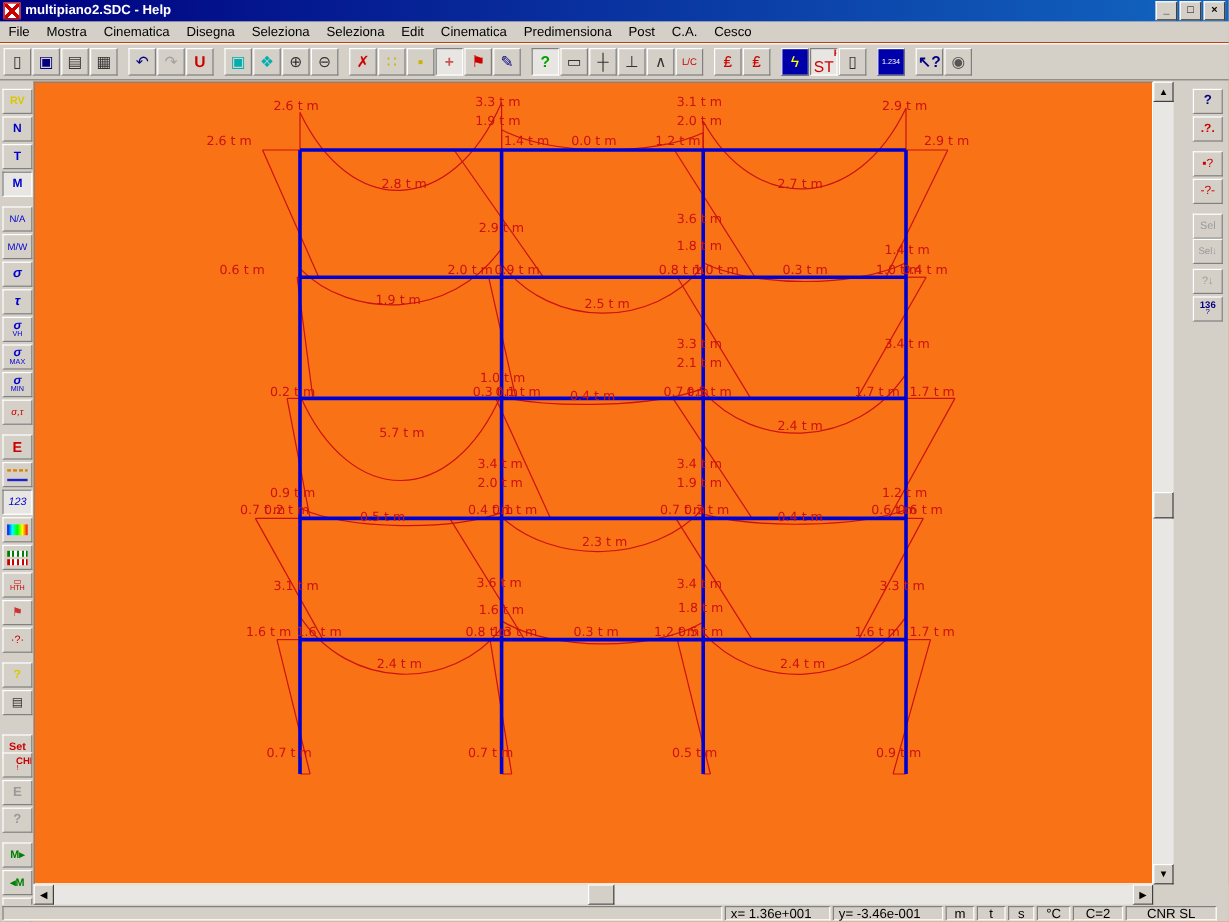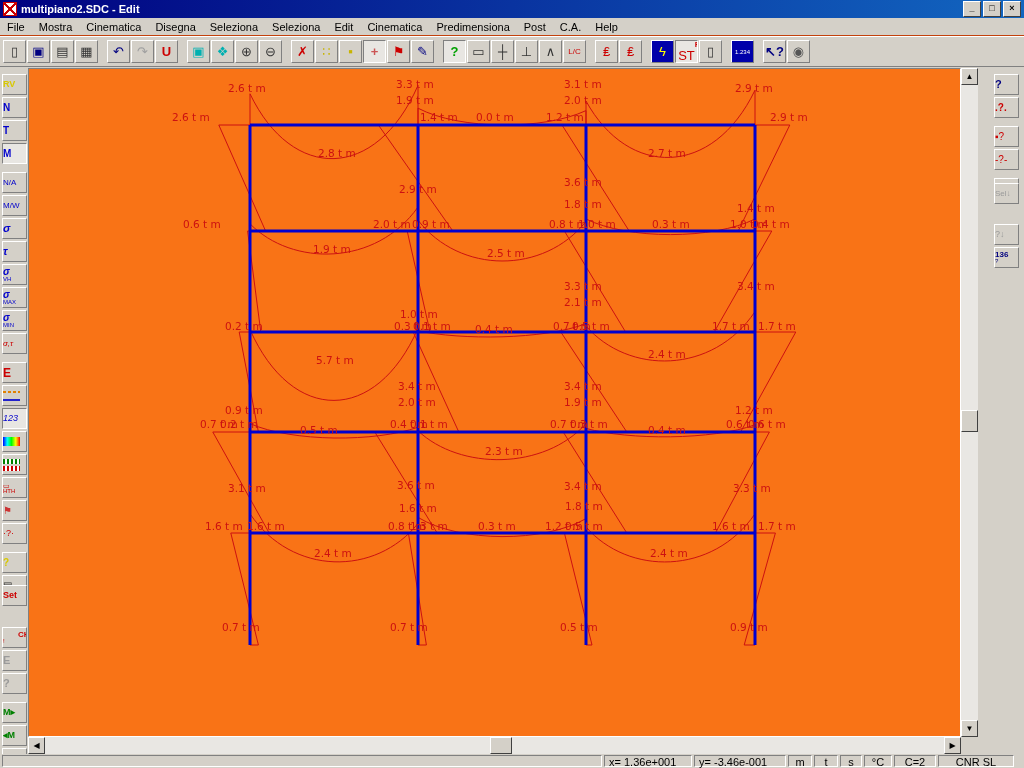--- a/index.html
+++ b/index.html
@@ -13,21 +13,21 @@
   .wbtn{width:16px;height:14px;background:#d4d0c8;border:1px solid;border-color:#fff #404040 #404040 #fff;font-size:9px;line-height:12px;text-align:center;color:#000;font-weight:bold;}
   .menubar{position:absolute;left:0;top:18px;width:1024px;height:17px;background:#d4d0c8;display:flex;align-items:center;font-size:11px;border-bottom:1px solid #c2410c;}
   .menuitem{padding:2px 7px;color:#000;}
   .toolbar{position:absolute;left:0;top:36px;width:1024px;height:31px;background:#d4d0c8;border-top:1px solid #fff;border-bottom:1px solid #808080;display:flex;align-items:center;padding-left:3px;box-sizing:border-box;}
   .tbtn{width:23px;height:23px;margin-right:1px;background:#d4d0c8;border:1px solid;border-color:#fff #808080 #808080 #fff;display:flex;align-items:center;justify-content:center;flex-direction:column;font-size:13px;line-height:1;box-sizing:border-box;overflow:hidden;}
   .tbtn.pressed{border-color:#808080 #fff #fff #808080;background:#e8e6e2;}
   .tgap{width:8px;height:23px;}
   .sidebar{position:absolute;top:68px;width:28px;bottom:14px;}
   .sidebar.left{left:0;}
   .sidebar.right{left:992px;width:32px;}
-  .sbtn{position:absolute;left:2px;width:25px;height:21px;background:#d4d0c8;border:1px solid;border-color:#fff #808080 #808080 #fff;display:flex;align-items:flex-start;justify-content:center;flex-direction:column;font-size:11px;line-height:1;box-sizing:border-box;overflow:hidden;}
+  .sbtn{position:absolute;left:2px;width:25px;height:21px;background:#d4d0c8;border:1px solid;border-color:#fff #808080 #808080 #fff;display:flex;align-items:center;justify-content:center;flex-direction:column;font-size:11px;line-height:1;box-sizing:border-box;overflow:hidden;}
   .sbtn.pressed{border-color:#808080 #fff #fff #808080;background:#e8e6e2;}
   .sbtn .sub{font-size:6px;margin-top:-1px;}
   .canvas{position:absolute;left:28px;top:68px;width:933px;height:669px;background:#f97316;border:1px solid;border-color:#808080 #fff #fff #808080;box-sizing:border-box;}
   .vscroll{position:absolute;left:961px;top:68px;width:17px;height:669px;background:#e9e7e3;}
   .hscroll{position:absolute;left:28px;top:737px;width:933px;height:17px;background:#e9e7e3;}
   .scrollbtn{position:absolute;width:17px;height:17px;background:#d4d0c8;border:1px solid;border-color:#fff #404040 #404040 #fff;font-size:8px;text-align:center;line-height:15px;color:#000;box-sizing:border-box;}
   .thumb{position:absolute;background:#d4d0c8;border:1px solid;border-color:#fff #404040 #404040 #fff;box-sizing:border-box;}
   .statusbar{position:absolute;left:0;top:754px;width:1024px;height:14px;background:#d4d0c8;display:flex;align-items:center;font-size:11px;}
   .spanel{height:12px;border:1px solid;border-color:#808080 #fff #fff #808080;margin-left:2px;padding:0 4px;line-height:12px;white-space:nowrap;box-sizing:border-box;color:#000;}
   .icon-colorbar{width:17px;height:9px;background:linear-gradient(90deg,#00f,#0ff,#0f0,#ff0,#f00);}
@@ -37,41 +37,41 @@
   .icon-lines{width:17px;height:10px;background:
      repeating-linear-gradient(90deg,#e08000 0 3px,transparent 3px 5px) top/17px 2px no-repeat,
      linear-gradient(#2222cc,#2222cc) bottom/17px 2px no-repeat;}
   .corner{position:absolute;left:978px;top:737px;width:46px;height:17px;background:#d4d0c8;}
 </style>
 </head>
 <body>
 
 <div class="titlebar">
   <div class="appicon"></div>
-  <span>multipiano2.SDC - Edit</span>
+  <span>multipiano2.SDC - Help</span>
   <div class="wbtns">
     <div class="wbtn">_</div>
     <div class="wbtn">□</div>
     <div class="wbtn">×</div>
   </div>
 </div>
 
 <div class="menubar" id="menubar">
     <span class="menuitem">File</span>
     <span class="menuitem">Mostra</span>
     <span class="menuitem">Cinematica</span>
     <span class="menuitem">Disegna</span>
     <span class="menuitem">Seleziona</span>
     <span class="menuitem">Seleziona</span>
     <span class="menuitem">Edit</span>
     <span class="menuitem">Cinematica</span>
     <span class="menuitem">Predimensiona</span>
     <span class="menuitem">Post</span>
     <span class="menuitem">C.A.</span>
-    <span class="menuitem">Help</span>
+    <span class="menuitem">Cesco</span>
   </div>
 <div class="toolbar" id="toolbar">
     <div class="tbtn">
       <span style="color: rgb(51, 51, 51);">▯</span>
     </div>
     <div class="tbtn">
       <span style="color: rgb(0, 0, 128);">▣</span>
     </div>
     <div class="tbtn">
       <span style="color: rgb(51, 51, 51);">▤</span>
@@ -234,21 +234,21 @@
     </div>
     <div class="sbtn" style="top: 455px;">
       <span style="color: rgb(204, 0, 0); font-size: 9px;">·?·</span>
     </div>
     <div class="sbtn" style="top: 484px;">
       <span style="color: rgb(216, 200, 0); font-size: 10px; font-weight: bold;">?</span>
     </div>
     <div class="sbtn" style="top: 507px;">
       <span style="color: rgb(51, 51, 51); font-size: 10px;">▤</span>
     </div>
-    <div class="sbtn" style="top: 517px;">
+    <div class="sbtn" style="top: 544px;">
       <span style="color: rgb(204, 0, 0); font-size: 9px; font-weight: bold;">Set</span>
     </div>
     <div class="sbtn" style="top: 559px;">
       <span style="color: rgb(204, 0, 0); font-size: 8px; font-weight: bold; margin-left: 15px;">CHK</span>
       <span class="sub" style="color: rgb(204, 0, 0);">!</span>
     </div>
     <div class="sbtn" style="top: 582px;">
       <span style="color: rgb(154, 154, 154); font-size: 11px; font-weight: bold;">E</span>
     </div>
     <div class="sbtn" style="top: 605px;">
@@ -273,21 +273,21 @@
     </div>
     <div class="sbtn" style="top: 58px;">
       <span style="color: rgb(204, 0, 0); font-size: 10px;">▪?</span>
     </div>
     <div class="sbtn" style="top: 81px;">
       <span style="color: rgb(204, 0, 0); font-size: 10px;">-?-</span>
     </div>
     <div class="sbtn" style="top: 110px;">
       <span style="color: rgb(154, 154, 154); font-size: 9px;">Sel</span>
     </div>
-    <div class="sbtn" style="top: 115px;">
+    <div class="sbtn" style="top: 131px;">
       <span style="color: rgb(154, 154, 154); font-size: 8px;">Sel↓</span>
     </div>
     <div class="sbtn" style="top: 156px;">
       <span style="color: rgb(154, 154, 154); font-size: 9px;">?↓</span>
     </div>
     <div class="sbtn" style="top: 179px;">
       <span style="color: rgb(0, 0, 128); font-size: 8px; font-weight: bold;">136</span>
       <span class="sub" style="color: rgb(0, 0, 128);">?</span>
     </div>
   </div>

